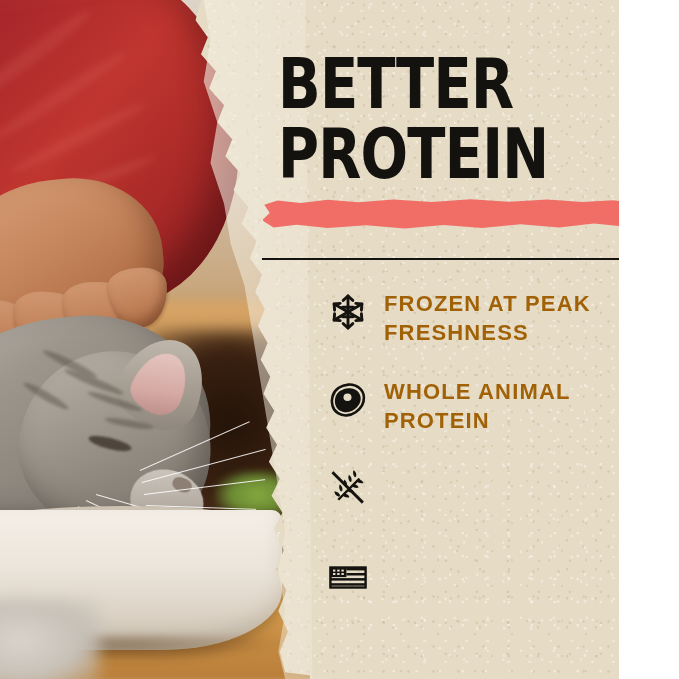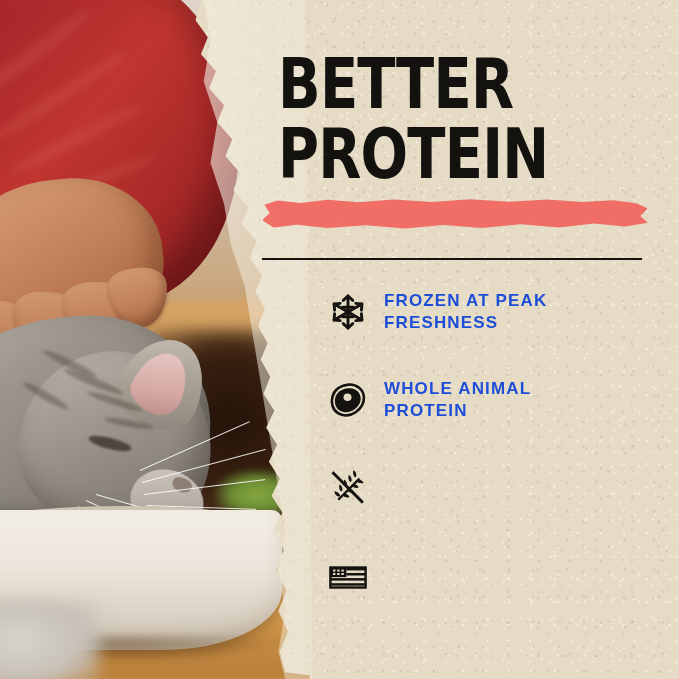--- a/index.html
+++ b/index.html
@@ -6,21 +6,21 @@
     margin: 0;
     padding: 0;
     background: #ffffff;
   }
   body {
     font-family: "Liberation Sans", sans-serif;
   }
 
   #poster {
     position: relative;
-    width: 679px;
+    width: 619px;
     height: 679px;
     overflow: hidden;
     background: #e6dcc6;
   }
 
   
   .photo {
     position: absolute;
     left: 0; top: 0;
     width: 310px;
@@ -372,24 +372,24 @@
     flex: 0 0 56px;
     display: flex;
     align-items: center;
     justify-content: flex-start;
     padding-top: 4px;
   }
   .feature-icon svg { display: block; }
   .feature-text {
     font-family: "Liberation Sans", sans-serif;
     font-weight: bold;
-    font-size: 17px;
+    font-size: 22px;
     line-height: 1.30;
     letter-spacing: 1.15px;
-    color: #1d4ed8;
+    color: #a16207;
     text-transform: uppercase;
     padding-top: 2px;
     white-space: pre-line;
   }
 </style>
 </head>
 <body>
 
 <div id="poster">
 

